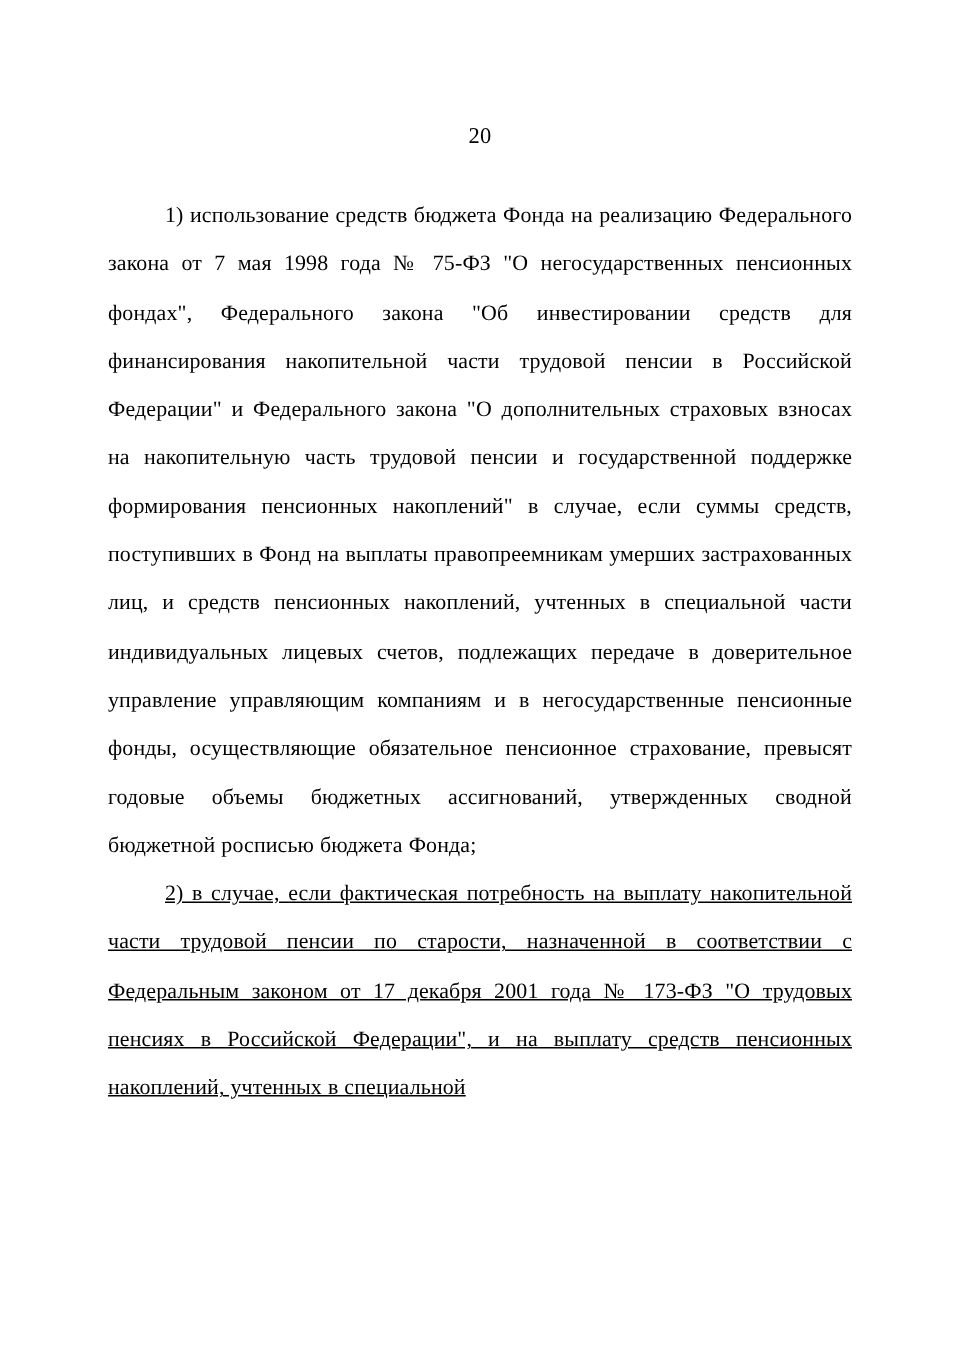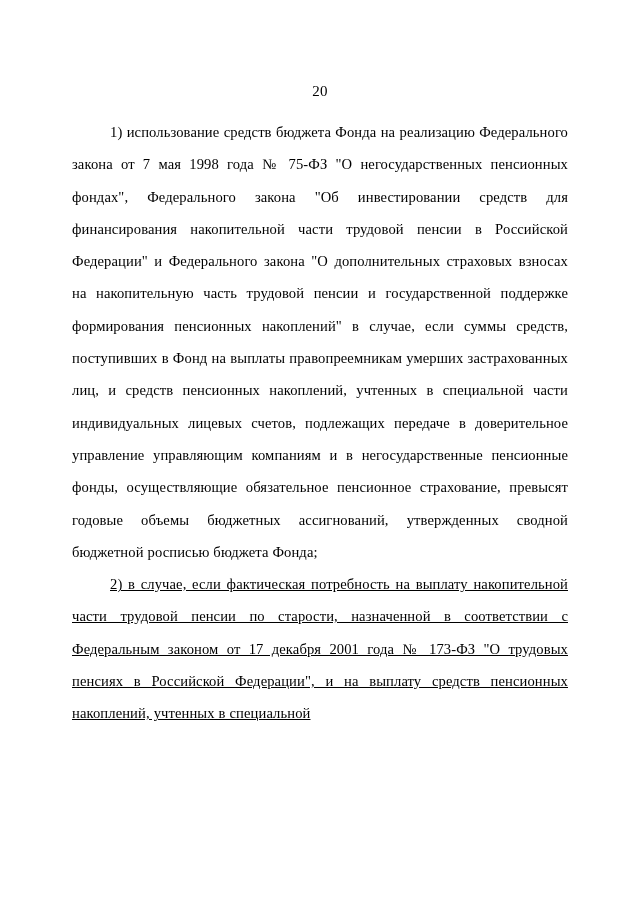--- a/index.html
+++ b/index.html
@@ -28,21 +28,21 @@
     top: 34px;
     left: 0;
     width: 640px;
     text-align: center;
     font-size: 15px;
     line-height: 18px;
     letter-spacing: 0.2px;
   }
   .body-text {
     position: absolute;
-    top: 68px;
+    top: 80px;
     left: 72px;
     width: 496px;
   }
   .para {
     margin: 0 0 0 0;
     text-align: justify;
     text-justify: inter-word;
     font-size: 14.6px;
     line-height: 32.3px;
     text-indent: 38px;

